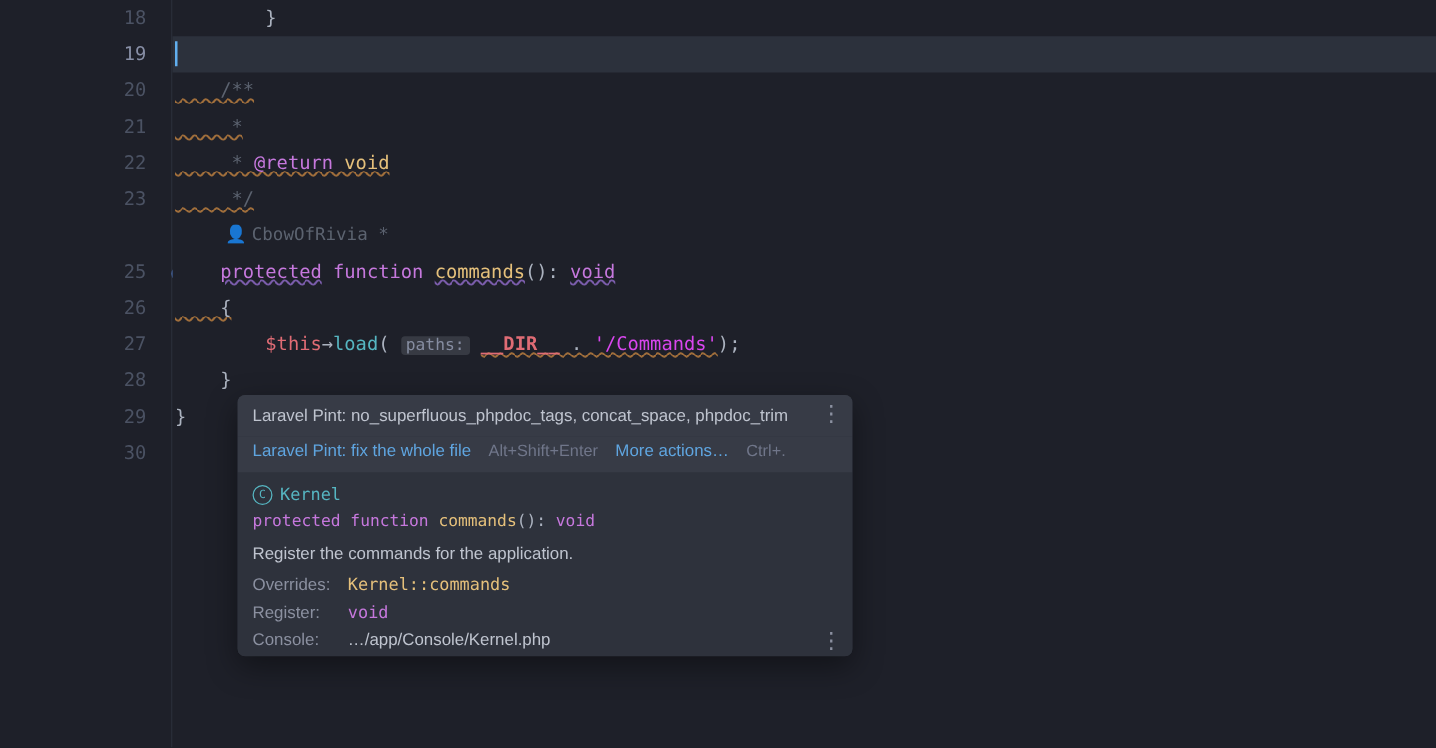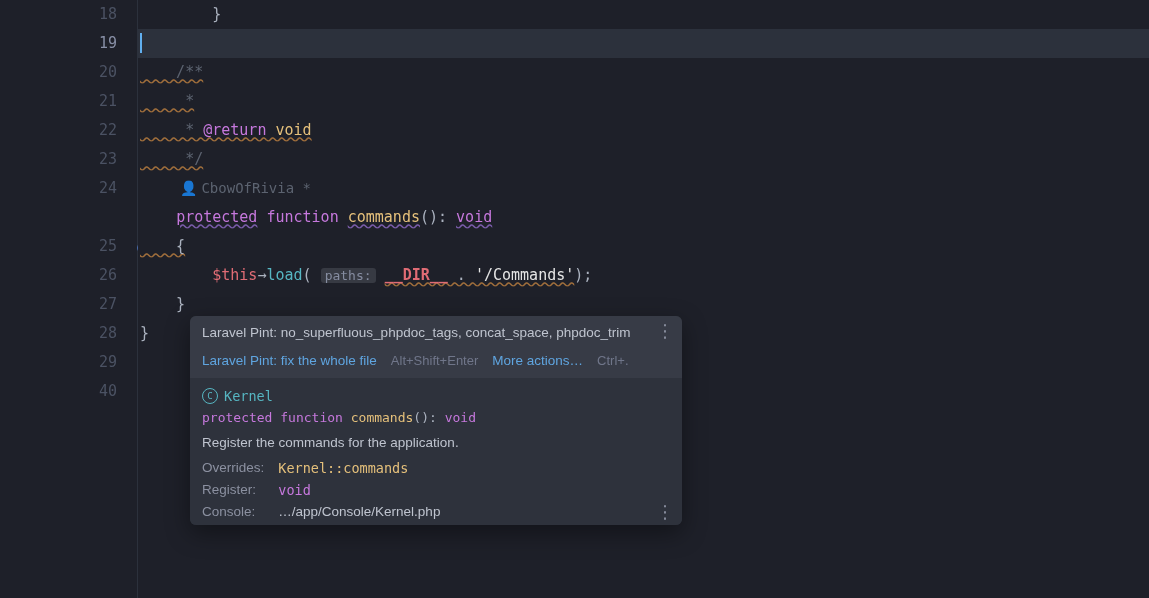--- a/index.html
+++ b/index.html
@@ -82,21 +82,21 @@
   }
   .wavy-purple {
     text-decoration: underline wavy #7a5caa;
   }
   .tok-comment { color: #5c6370; font-style: normal; }
   .tok-keyword { color: #c678dd; }
   .tok-type { color: #e5c07b; }
   .tok-func { color: #e5c07b; }
   .tok-method { color: #56b6c2; }
   .tok-var { color: #e06c75; }
-  .tok-string { color: #e5e5e5; margin-top: 32px; }
+  .tok-string { color: #d946ef; margin-top: 32px; }
   .tok-punct { color: #abb2bf; }
   .tok-doctag { color: #c678dd; }
   .tok-param-hint {
     background: #373a43;
     color: #868da1;
     border-radius: 3px;
     padding: 0 4px;
     font-size: 13px;
   }
   .tok-const { color: #e06c75; font-weight: bold; }
@@ -223,39 +223,38 @@
             <rect x="1" y="1" width="2" height="12" fill="#4b5263"></rect>
             <rect x="3" y="2" width="8" height="2" fill="#4b5263"></rect>
             <rect x="3" y="6" width="6" height="2" fill="#4b5263"></rect>
             <rect x="3" y="10" width="8" height="2" fill="#4b5263"></rect>
           </svg>
       </span>
     </div>
     <div class="gutter-line">21</div>
     <div class="gutter-line">22</div>
     <div class="gutter-line">23</div>
-    <div class="gutter-line">24</div>
     <div class="gutter-line" style="height:29px"></div>
     <div class="gutter-line">25
       
       <span class="icon-override">
         <svg width="20" height="20" viewBox="0 0 20 20">
           <circle cx="8" cy="12" r="5" fill="none" stroke="#4c72b8" stroke-width="1.8"></circle>
           <circle cx="8" cy="12" r="1.6" fill="#4c72b8"></circle>
           <path d="M13 10 L13 3 L16 6" fill="none" stroke="#d56363" stroke-width="1.6"></path>
         </svg>
       </span>
     </div>
     <div class="gutter-line">26</div>
     <div class="gutter-line">27
       
     </div>
     <div class="gutter-line">28</div>
     <div class="gutter-line">29</div>
-    <div class="gutter-line">40</div>
+    <div class="gutter-line">30</div>
   </div>
 
   <div class="code-area">
     <div class="code-line"><span class="tok-punct">        }</span></div>
     <div class="code-line current"><span class="cursor"></span></div>
     <div class="code-line"><span class="tok-comment wavy">    /**</span></div>
     <div class="code-line"><span class="tok-comment wavy">     *</span></div>
     <div class="code-line"><span class="tok-comment wavy">     * </span><span class="tok-doctag wavy">@return</span><span class="tok-type wavy"> void</span></div>
     <div class="code-line"><span class="tok-comment wavy">     */</span></div>
     <div class="author-line"><span class="author-icon">👤</span><span>CbowOfRivia *</span></div>

